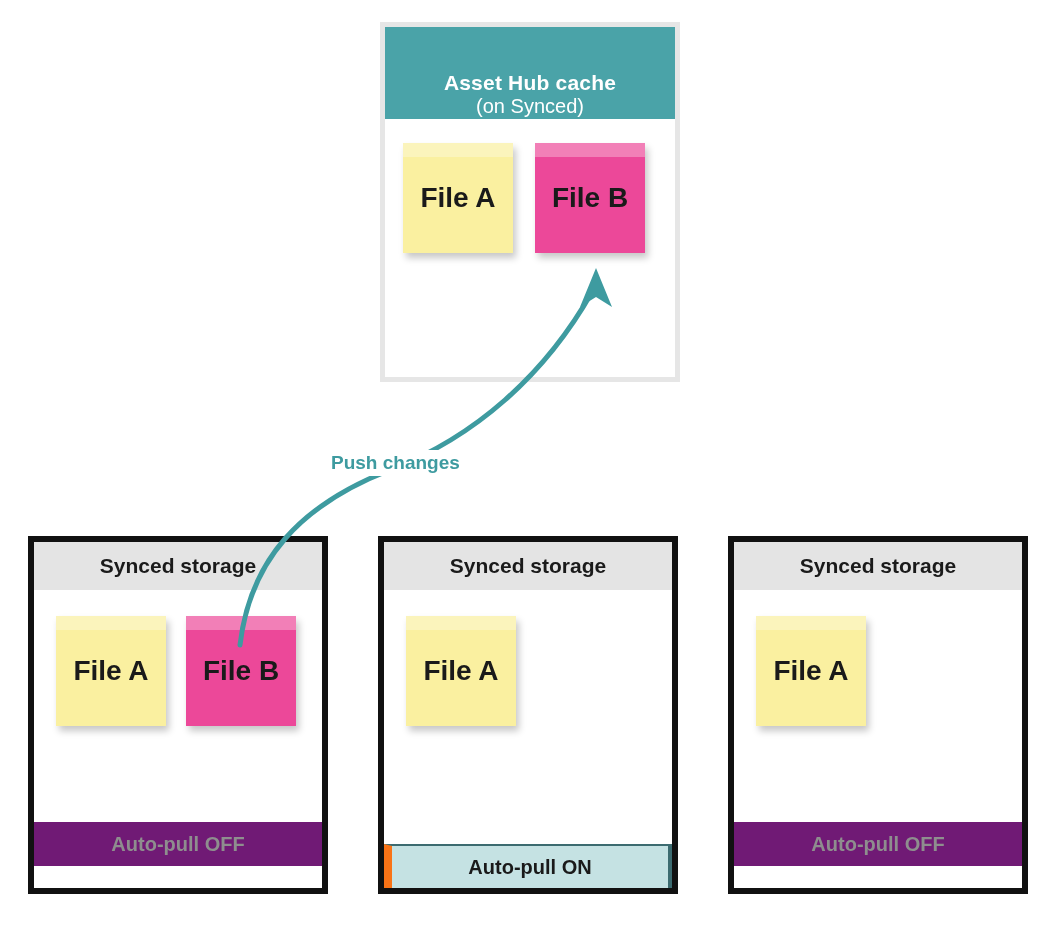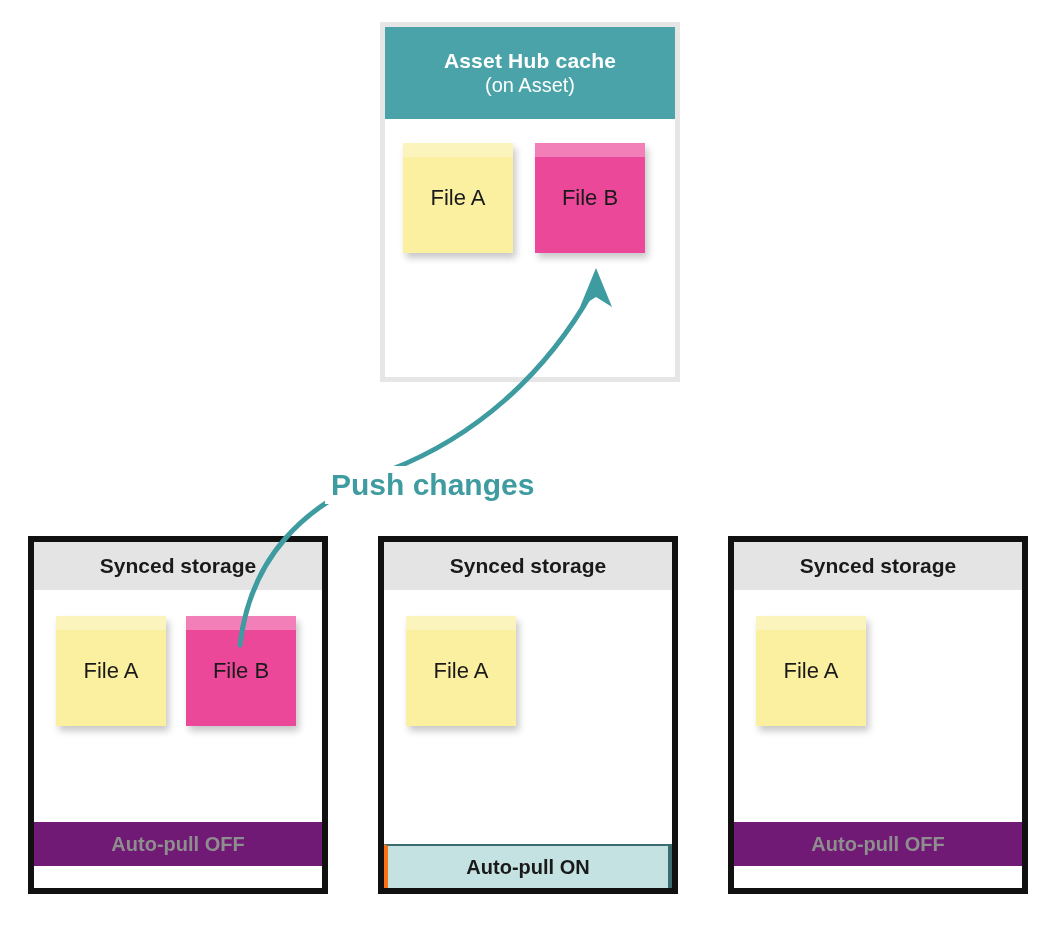--- a/index.html
+++ b/index.html
@@ -31,21 +31,21 @@
     border: 5px solid #e6e6e6;
     box-sizing: border-box;
   }
   .cache-header {
     height: 92px;
     background: #4aa3a8;
     color: #ffffff;
     display: flex;
     flex-direction: column;
     align-items: center;
-    justify-content: center;
+    justify-content: flex-end;
     line-height: 1.18;
     box-sizing: border-box;
   }
   .cache-title {
     font-size: 21px;
     font-weight: bold;
     letter-spacing: .2px;
   }
   .cache-subtitle {
     font-size: 20px;
@@ -58,23 +58,24 @@
 
   
   .note {
     position: absolute;
     width: 110px;
     height: 110px;
     box-sizing: border-box;
     display: flex;
     align-items: center;
     justify-content: center;
-    font-size: 22px;
+    font-size: 28px;
     color: #1a1a1a;
     box-shadow: 3px 5px 7px rgba(0,0,0,0.22);
+    font-weight: bold;
   }
   .note.yellow { background: #faf0a0; }
   .note.blue   { background: #ec4899; }
   .note .sheen {
     position: absolute;
     left: 0; top: 0;
     width: 100%;
     height: 14px;
     background: rgba(255,255,255,0.30);
     pointer-events: none;
@@ -131,58 +132,58 @@
     box-sizing: border-box;
   }
   .storage-footer.off {
     background: #701a75;
     color: #8e8e8e;
     margin-bottom: 22px;
   }
   .storage-footer.on {
     background: #c5e2e3;
     color: #1a1a1a;
-    border-left: 4px solid #f97316;
+    border-left: 8px solid #f97316;
     border-right: 4px solid #3c6b70;
     border-top: 2px solid #3c6b70;
   }
 
   
   #arrow-layer {
     position: absolute;
     left: 0; top: 0;
     width: 1056px;
     height: 946px;
     pointer-events: none;
     z-index: 30;
   }
 
   
   .push-label {
     position: absolute;
     left: 325px;
-    top: 466px;
-    font-size: 30px;
+    top: 450px;
+    font-size: 19px;
     font-weight: bold;
     color: #3e9ba0;
     background: #ffffff;
     padding: 2px 6px;
     white-space: nowrap;
     z-index: 40;
   }
 </style>
 </head>
 <body>
 
 <div id="stage">
 
   <div class="cache-panel">
     <div class="cache-header">
       <div class="cache-title">Asset Hub cache</div>
-      <div class="cache-subtitle">(on Asset)</div>
+      <div class="cache-subtitle">(on Synced)</div>
     </div>
     <div class="cache-body">
       <div class="note yellow n-a">
         <span class="sheen"></span>
         <span class="note-label">File A</span>
       </div>
       <div class="note blue n-b">
         <span class="sheen"></span>
         <span class="note-label">File B</span>
       </div>

